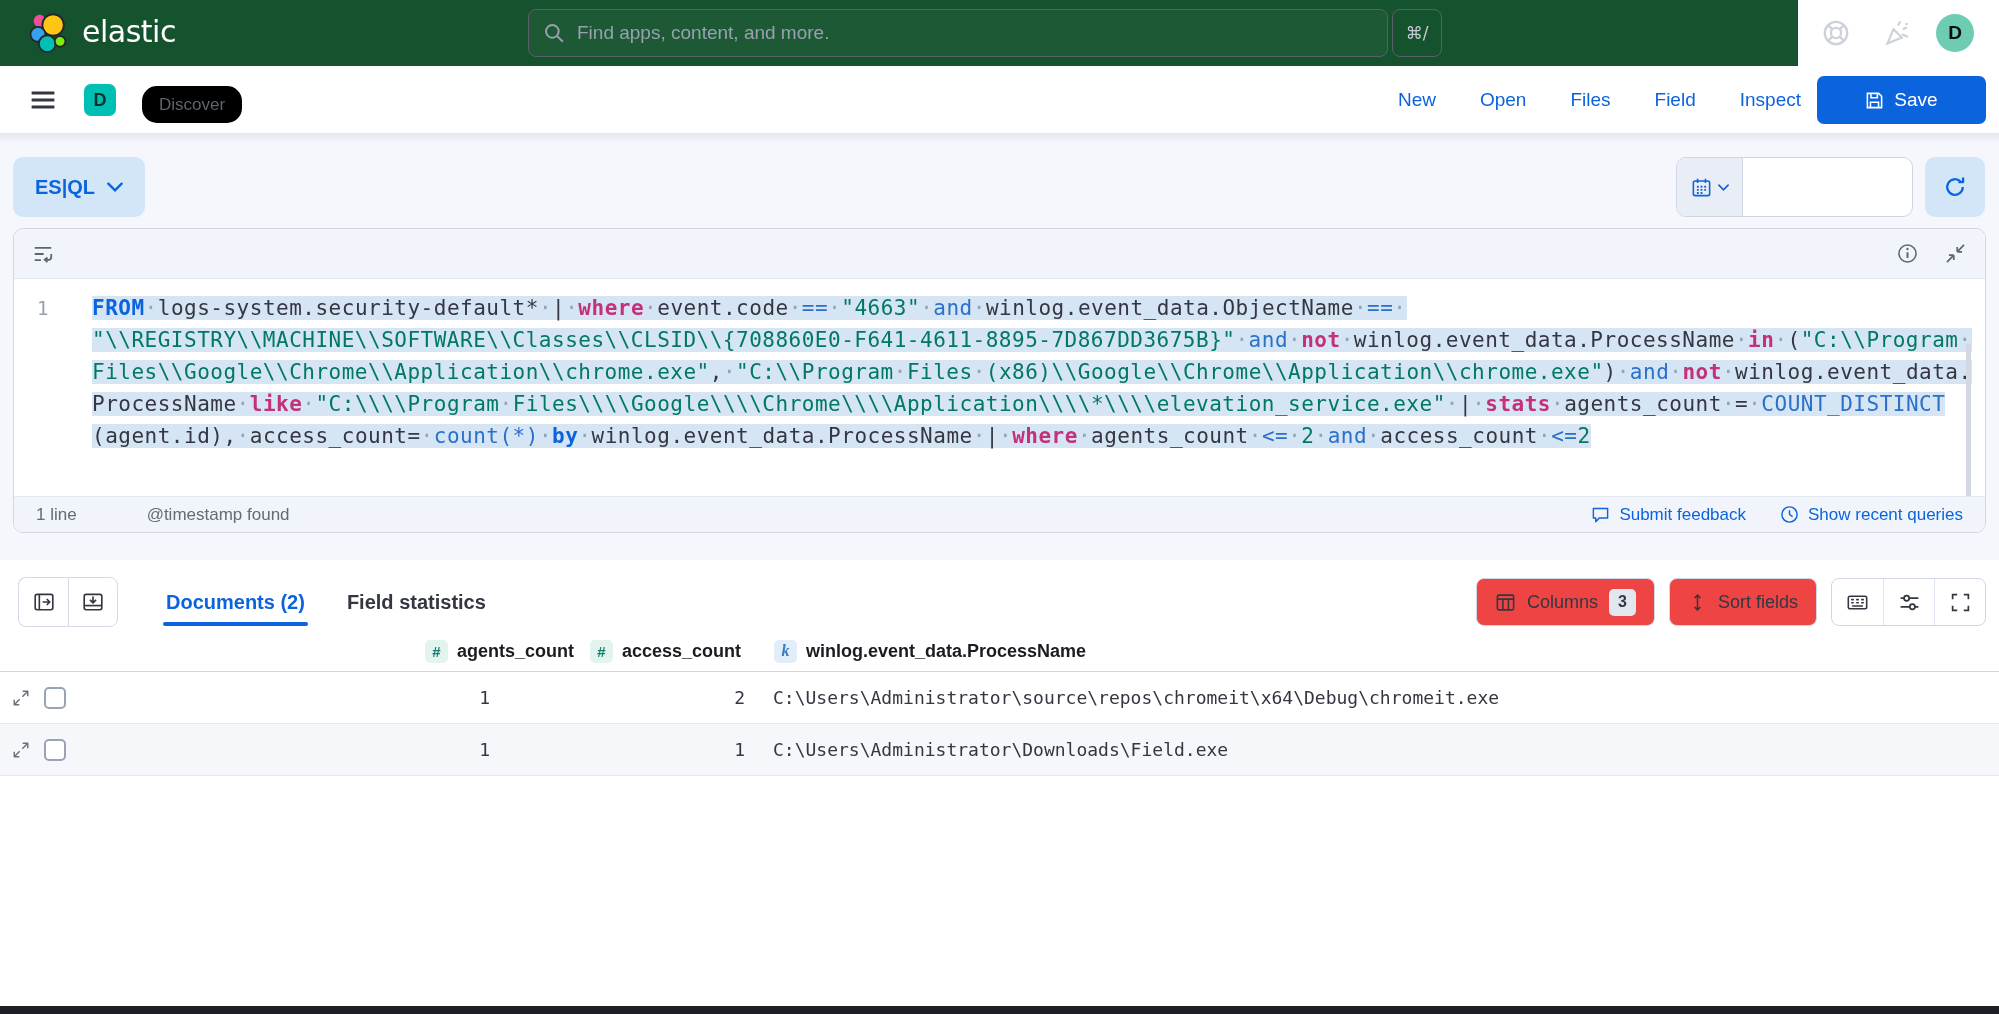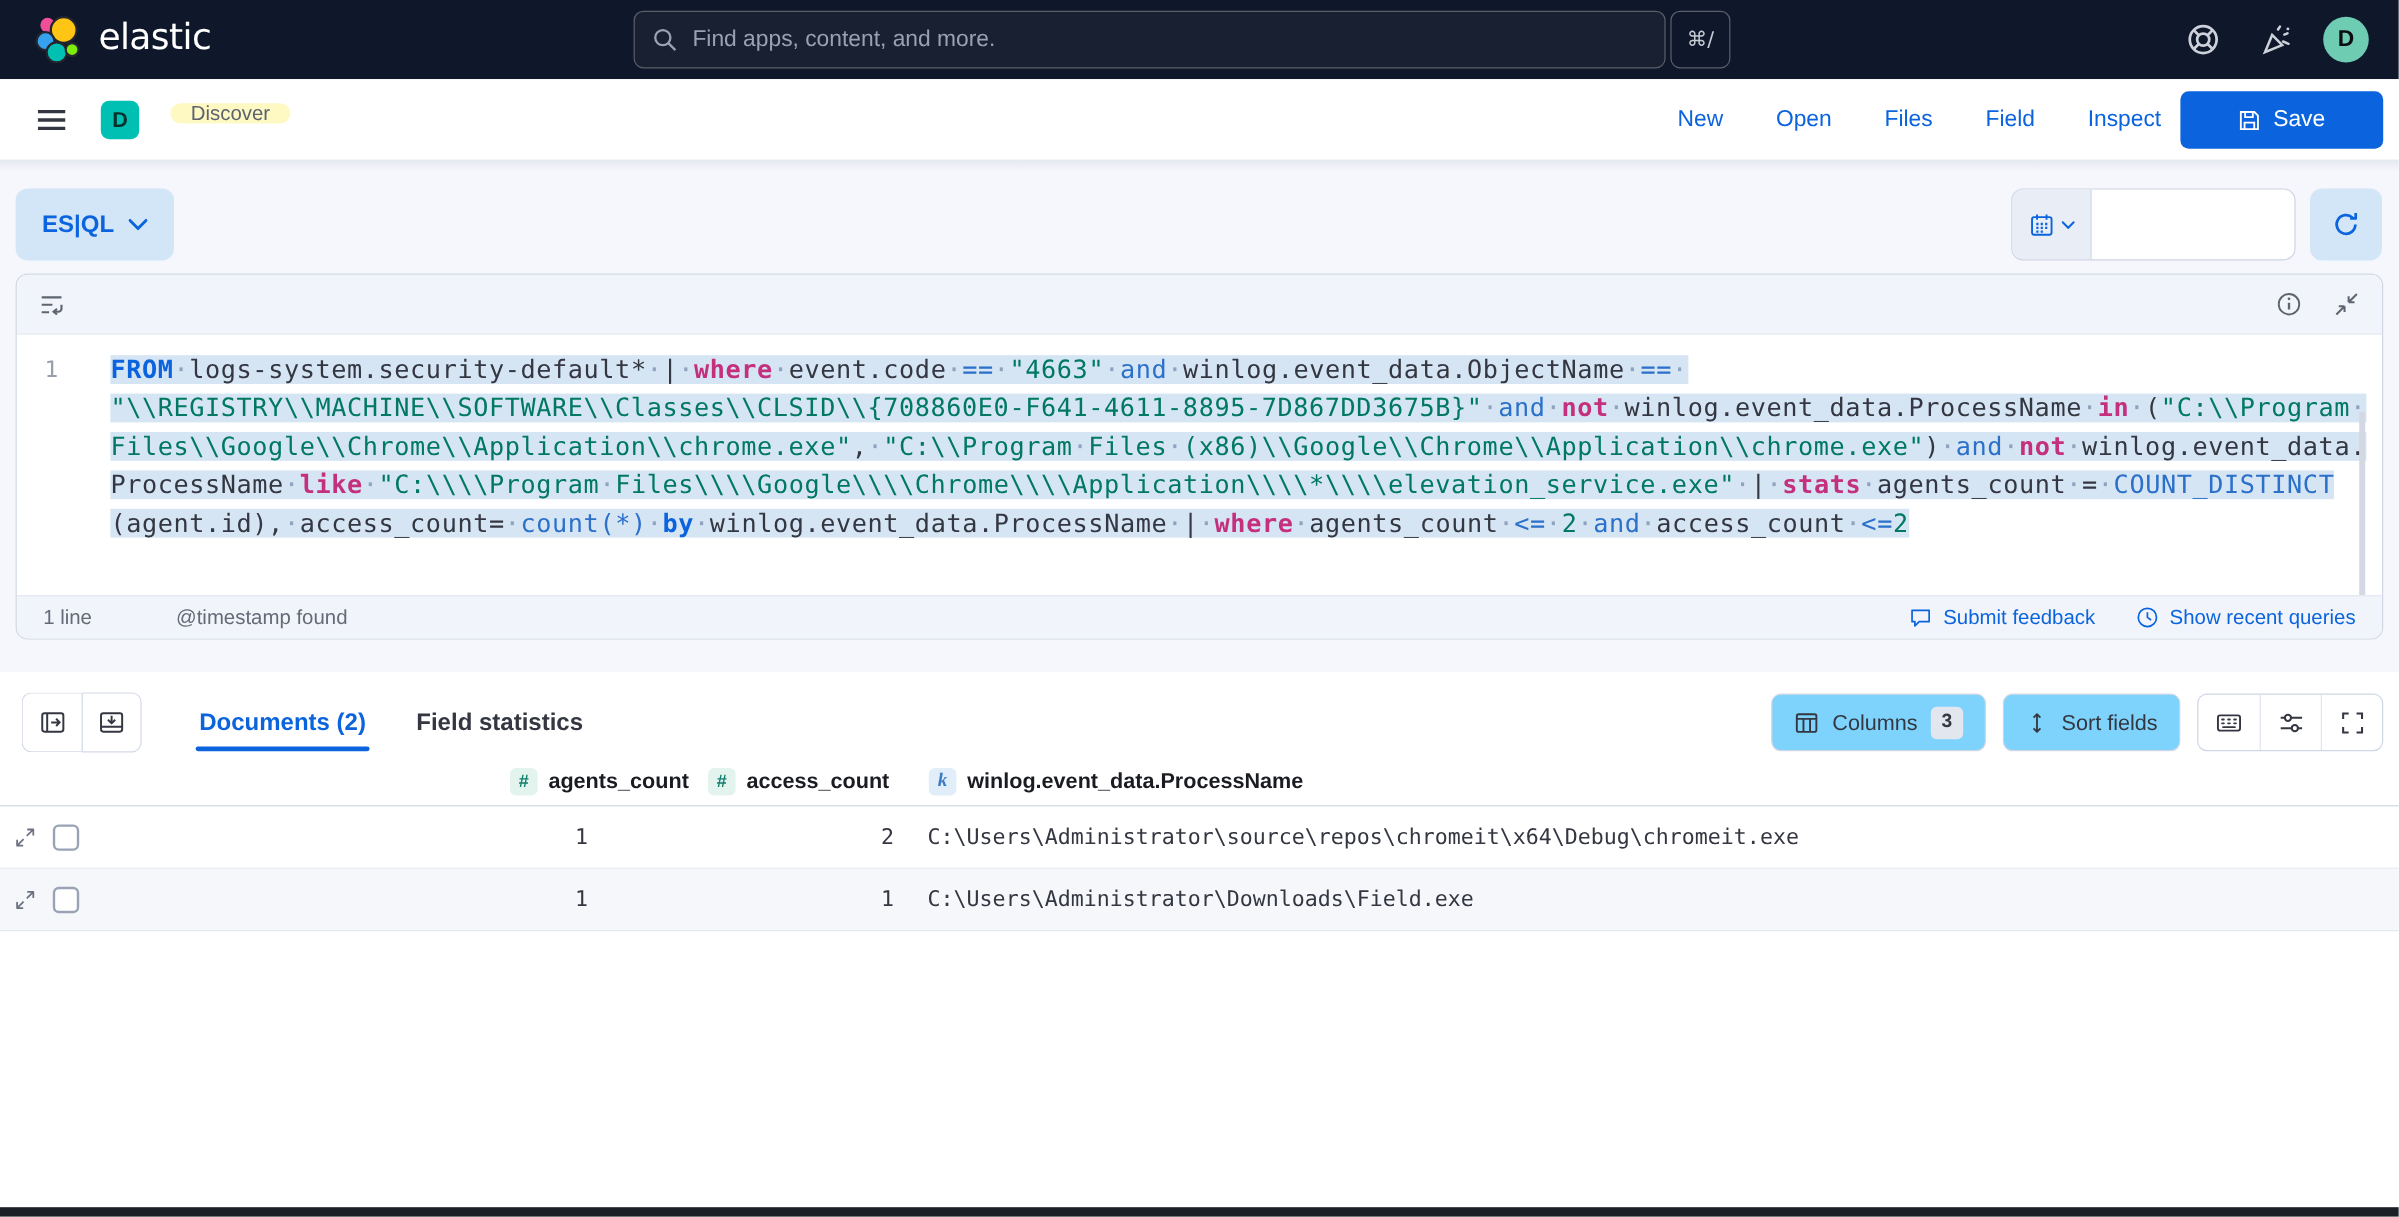--- a/index.html
+++ b/index.html
@@ -1,35 +1,35 @@
 <!DOCTYPE html>
 <html><head>
 <meta charset="utf-8">
 <style>
   *{margin:0;padding:0;box-sizing:border-box}
   html,body{width:1999px;height:1014px}
   body{font-family:"Liberation Sans",sans-serif;background:#fff;position:relative;overflow:hidden;color:#343741}
   svg{display:block}
 
   
-  .topbar{position:absolute;left:0;top:0;width:1999px;height:66px;background:#0f172a}
+  .topbar{position:absolute;left:0;top:0;width:1798px;height:66px;background:#14532d}
   .brand-logo{position:absolute;left:28px;top:11px}
   .brand-name{position:absolute;left:82px;top:14px;font-size:30px;font-weight:500;color:#fff;letter-spacing:-.5px;font-family:"DejaVu Sans",sans-serif}
   .gsearch{position:absolute;left:528px;top:9px;width:860px;height:48px;border:1px solid #5b5f6a;border-radius:8px;display:flex;align-items:center;padding:0 14px;background:rgba(255,255,255,.04)}
   .gsearch input{flex:1;background:transparent;border:none;outline:none;color:#d4d8e0;font-size:19px;margin-left:12px;font-family:"Liberation Sans",sans-serif}
   .gsearch input::placeholder{color:#98a1b0;opacity:1}
   .khint{position:absolute;left:1392px;top:9px;width:50px;height:48px;border:1px solid #5b5f6a;border-radius:8px;display:flex;align-items:center;justify-content:center;color:#c6cad3;font-size:17px;font-family:"DejaVu Sans",sans-serif}
   .top-icon{position:absolute;top:19px;width:28px;height:28px;color:#cdd1d9;cursor:pointer}
   .avatar{position:absolute;left:1936px;top:14px;width:38px;height:38px;border-radius:50%;background:#6dccb1;color:#0c0d0e;display:flex;align-items:center;justify-content:center;font-size:19px;font-weight:600}
 
   
   .navbar{position:absolute;left:0;top:66px;width:1999px;height:68px;background:#fff;border-bottom:1px solid #e2e6ee;box-shadow:0 2px 3px rgba(60,70,90,.06)}
   .burger{position:absolute;left:28px;top:20px;width:30px;height:28px;color:#343741;cursor:pointer}
   .space-badge{position:absolute;left:84px;top:18px;width:32px;height:32px;border-radius:7px;background:#00bfb3;color:#06312d;font-size:18px;font-weight:700;display:flex;align-items:center;justify-content:center}
-  .crumb{position:absolute;left:142px;top:20px;height:17px;background:#fef9c3;border-radius:15px;color:#5d6470;font-size:17px;display:flex;align-items:center;padding:0 17px}
+  .crumb{position:absolute;left:142px;top:20px;height:37px;background:#000000;border-radius:15px;color:#5d6470;font-size:17px;display:flex;align-items:center;padding:0 17px}
   .navlinks{position:absolute;right:198px;top:0;height:68px;display:flex;align-items:center;gap:44px}
   .navlink{color:#0b64dd;font-size:19px;font-weight:500;cursor:pointer}
   .save-btn{position:absolute;right:13px;top:10px;width:169px;height:48px;background:#0b64dd;border:none;border-radius:7px;color:#fff;font-size:19px;font-weight:500;display:flex;align-items:center;justify-content:center;gap:10px;cursor:pointer;font-family:"Liberation Sans",sans-serif}
 
   
   .band{position:absolute;left:0;top:134px;width:1999px;height:426px;background:#f6f7fc}
   .band::before{content:"";position:absolute;left:0;top:0;width:100%;height:9px;background:linear-gradient(rgba(90,105,135,.10),rgba(90,105,135,0))}
   .esql-btn{position:absolute;left:13px;top:157px;height:60px;padding:0 22px;background:#d2e6f7;border-radius:10px;display:flex;align-items:center;gap:12px;color:#0b64dd;font-size:20px;font-weight:700;cursor:pointer}
   .datepicker{position:absolute;left:1676px;top:157px;width:237px;height:60px;background:#fff;border:1px solid #cdd4e2;border-radius:10px;display:flex;overflow:hidden;cursor:pointer}
   .dp-left{width:66px;background:#e9edf6;border-right:1px solid #d3dae6;display:flex;align-items:center;justify-content:center;gap:6px;color:#0b64dd}
@@ -63,21 +63,21 @@
   .toggle-group{position:absolute;left:18px;top:577px;display:flex}
   .toggle-btn{width:50px;height:50px;background:#fff;border:1px solid #d3dae6;display:flex;align-items:center;justify-content:center;color:#343741;cursor:pointer}
   .toggle-btn:first-child{border-radius:8px 0 0 8px;border-right:none}
   .toggle-btn:last-child{border-radius:0 8px 8px 0}
   .tabs{position:absolute;left:163px;top:577px;height:50px;display:flex;gap:36px;align-items:center}
   .tab{font-size:20px;font-weight:600;cursor:pointer;position:relative;padding:0 3px;height:50px;display:flex;align-items:center}
   .tab.active{color:#0b64dd}
   .tab.active::after{content:"";position:absolute;left:0;right:0;bottom:1px;height:4px;background:#0b64dd;border-radius:2px}
   .tab.plain{color:#343741}
   .grid-toolbar{position:absolute;top:578px;height:48px;display:flex;align-items:center;gap:14px;right:13px}
-  .gbtn{height:48px;background:#7dd3fc;border:1px solid #cfd6e4;border-radius:8px;display:flex;align-items:center;gap:11px;padding:16px 18px;font-size:18px;color:#343741;cursor:pointer}
+  .gbtn{height:48px;background:#ef4444;border:1px solid #cfd6e4;border-radius:8px;display:flex;align-items:center;gap:11px;padding:16px 18px;font-size:18px;color:#343741;cursor:pointer}
   .gbadge{min-width:27px;height:27px;background:#e2e6ef;border-radius:5px;display:flex;align-items:center;justify-content:center;font-size:16px;font-weight:600}
   .icon3-group{height:48px;display:flex;border:1px solid #cfd6e4;border-radius:8px;background:#fff;overflow:hidden}
   .icon3{width:51px;display:flex;align-items:center;justify-content:center;color:#343741;cursor:pointer}
   .icon3 + .icon3{border-left:1px solid #dfe4ee}
 
   
   .thead{position:absolute;left:0;top:630px;width:1999px;height:42px;border-bottom:1px solid #cfd6e2}
   .th{position:absolute;top:0;height:42px;display:flex;align-items:center;gap:9px;font-size:18px;font-weight:600;color:#1a1c21}
   .fbadge{width:23px;height:23px;border-radius:5px;display:flex;align-items:center;justify-content:center;font-size:15px;font-weight:700}
   .fbadge.num{background:#e3f4ef;color:#12806f}

